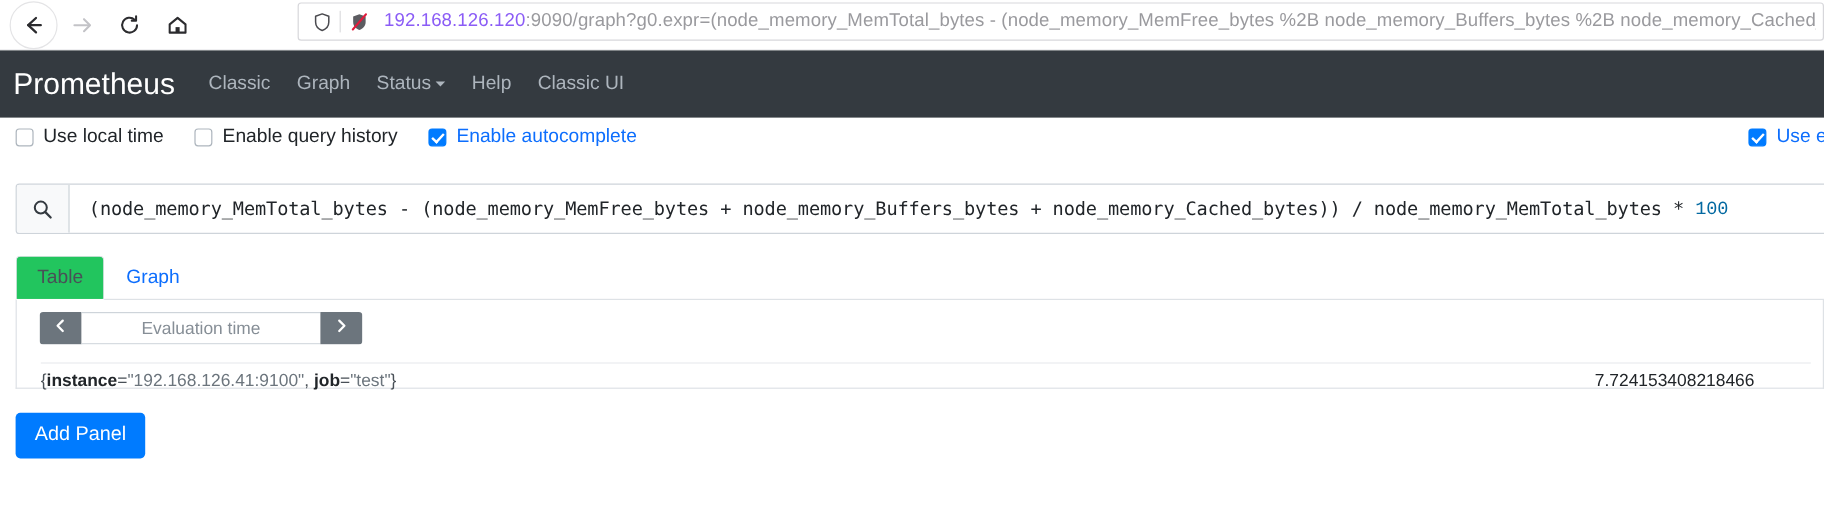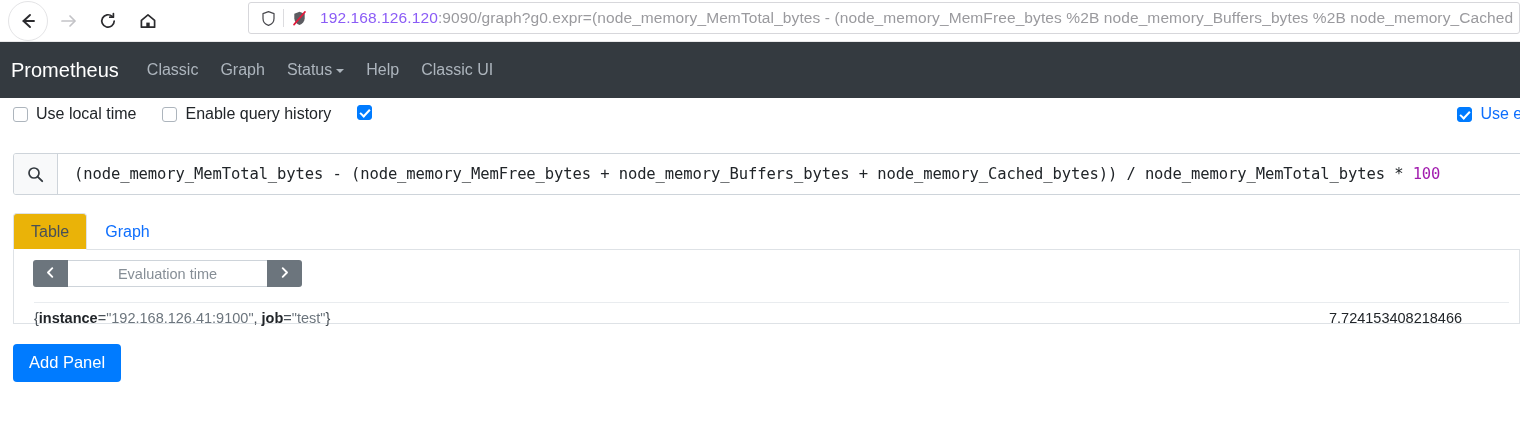--- a/index.html
+++ b/index.html
@@ -66,21 +66,21 @@
   
   .pnav {
     height: 56px;
     background: #343a40;
     display: flex;
     align-items: center;
     padding-left: 11px;
   }
   .brand {
     color: #ffffff;
-    font-size: 20px;
+    font-size: 25px;
     margin-right: 28px;
     white-space: nowrap;
   }
   .pnav-link {
     color: #adb5bd;
     font-size: 16px;
     margin-right: 22px;
     white-space: nowrap;
     position: relative;
   }
@@ -162,21 +162,21 @@
     display: flex;
     align-items: center;
     padding-left: 16px;
     font-family: "DejaVu Sans Mono", monospace;
     font-size: 15.5px;
     color: #212529;
     white-space: pre;
     overflow: hidden;
     letter-spacing: -0.1px;
   }
-  .qexpr .num { color: #a21caf; }
+  .qexpr .num { color: #0369a1; font-family: Liberation Mono, monospace; }
 
   
   .tabs {
     margin: 14px 0 0 13px;
     display: flex;
     align-items: flex-end;
     height: 41px;
     position: relative;
     width: 1507px;
     border-bottom: 1px solid #dee2e6;
@@ -184,21 +184,21 @@
   .tab {
     font-size: 16px;
     padding: 9px 17px 8px 17px;
     border: 1px solid transparent;
     border-radius: 4px 4px 0 0;
     margin-bottom: -1px;
     white-space: nowrap;
   }
   .tab.active {
     color: #495057;
-    background: #eab308;
+    background: #22c55e;
     border-color: #dee2e6 #dee2e6 #fff;
   }
   .tab.inactive { color: #0d6efd; }
 
   
   .panel {
     margin-left: 13px;
     width: 1507px;
     height: 74px;
     border: 1px solid #dee2e6;
@@ -368,20 +368,21 @@
     <span class="opt-label">Use local time</span>
   </label>
 
   <label class="opt">
     <span class="cbox"></span>
     <span class="opt-label">Enable query history</span>
   </label>
 
   <label class="opt">
     <span class="cbox checked"></span>
+    <span class="opt-label blue">Enable autocomplete</span>
   </label>
 
   <label class="opt right">
     <span class="cbox checked"></span>
     <span class="opt-label blue">Use experimen</span>
   </label>
 </div>
 
 
 <div class="qrow">

